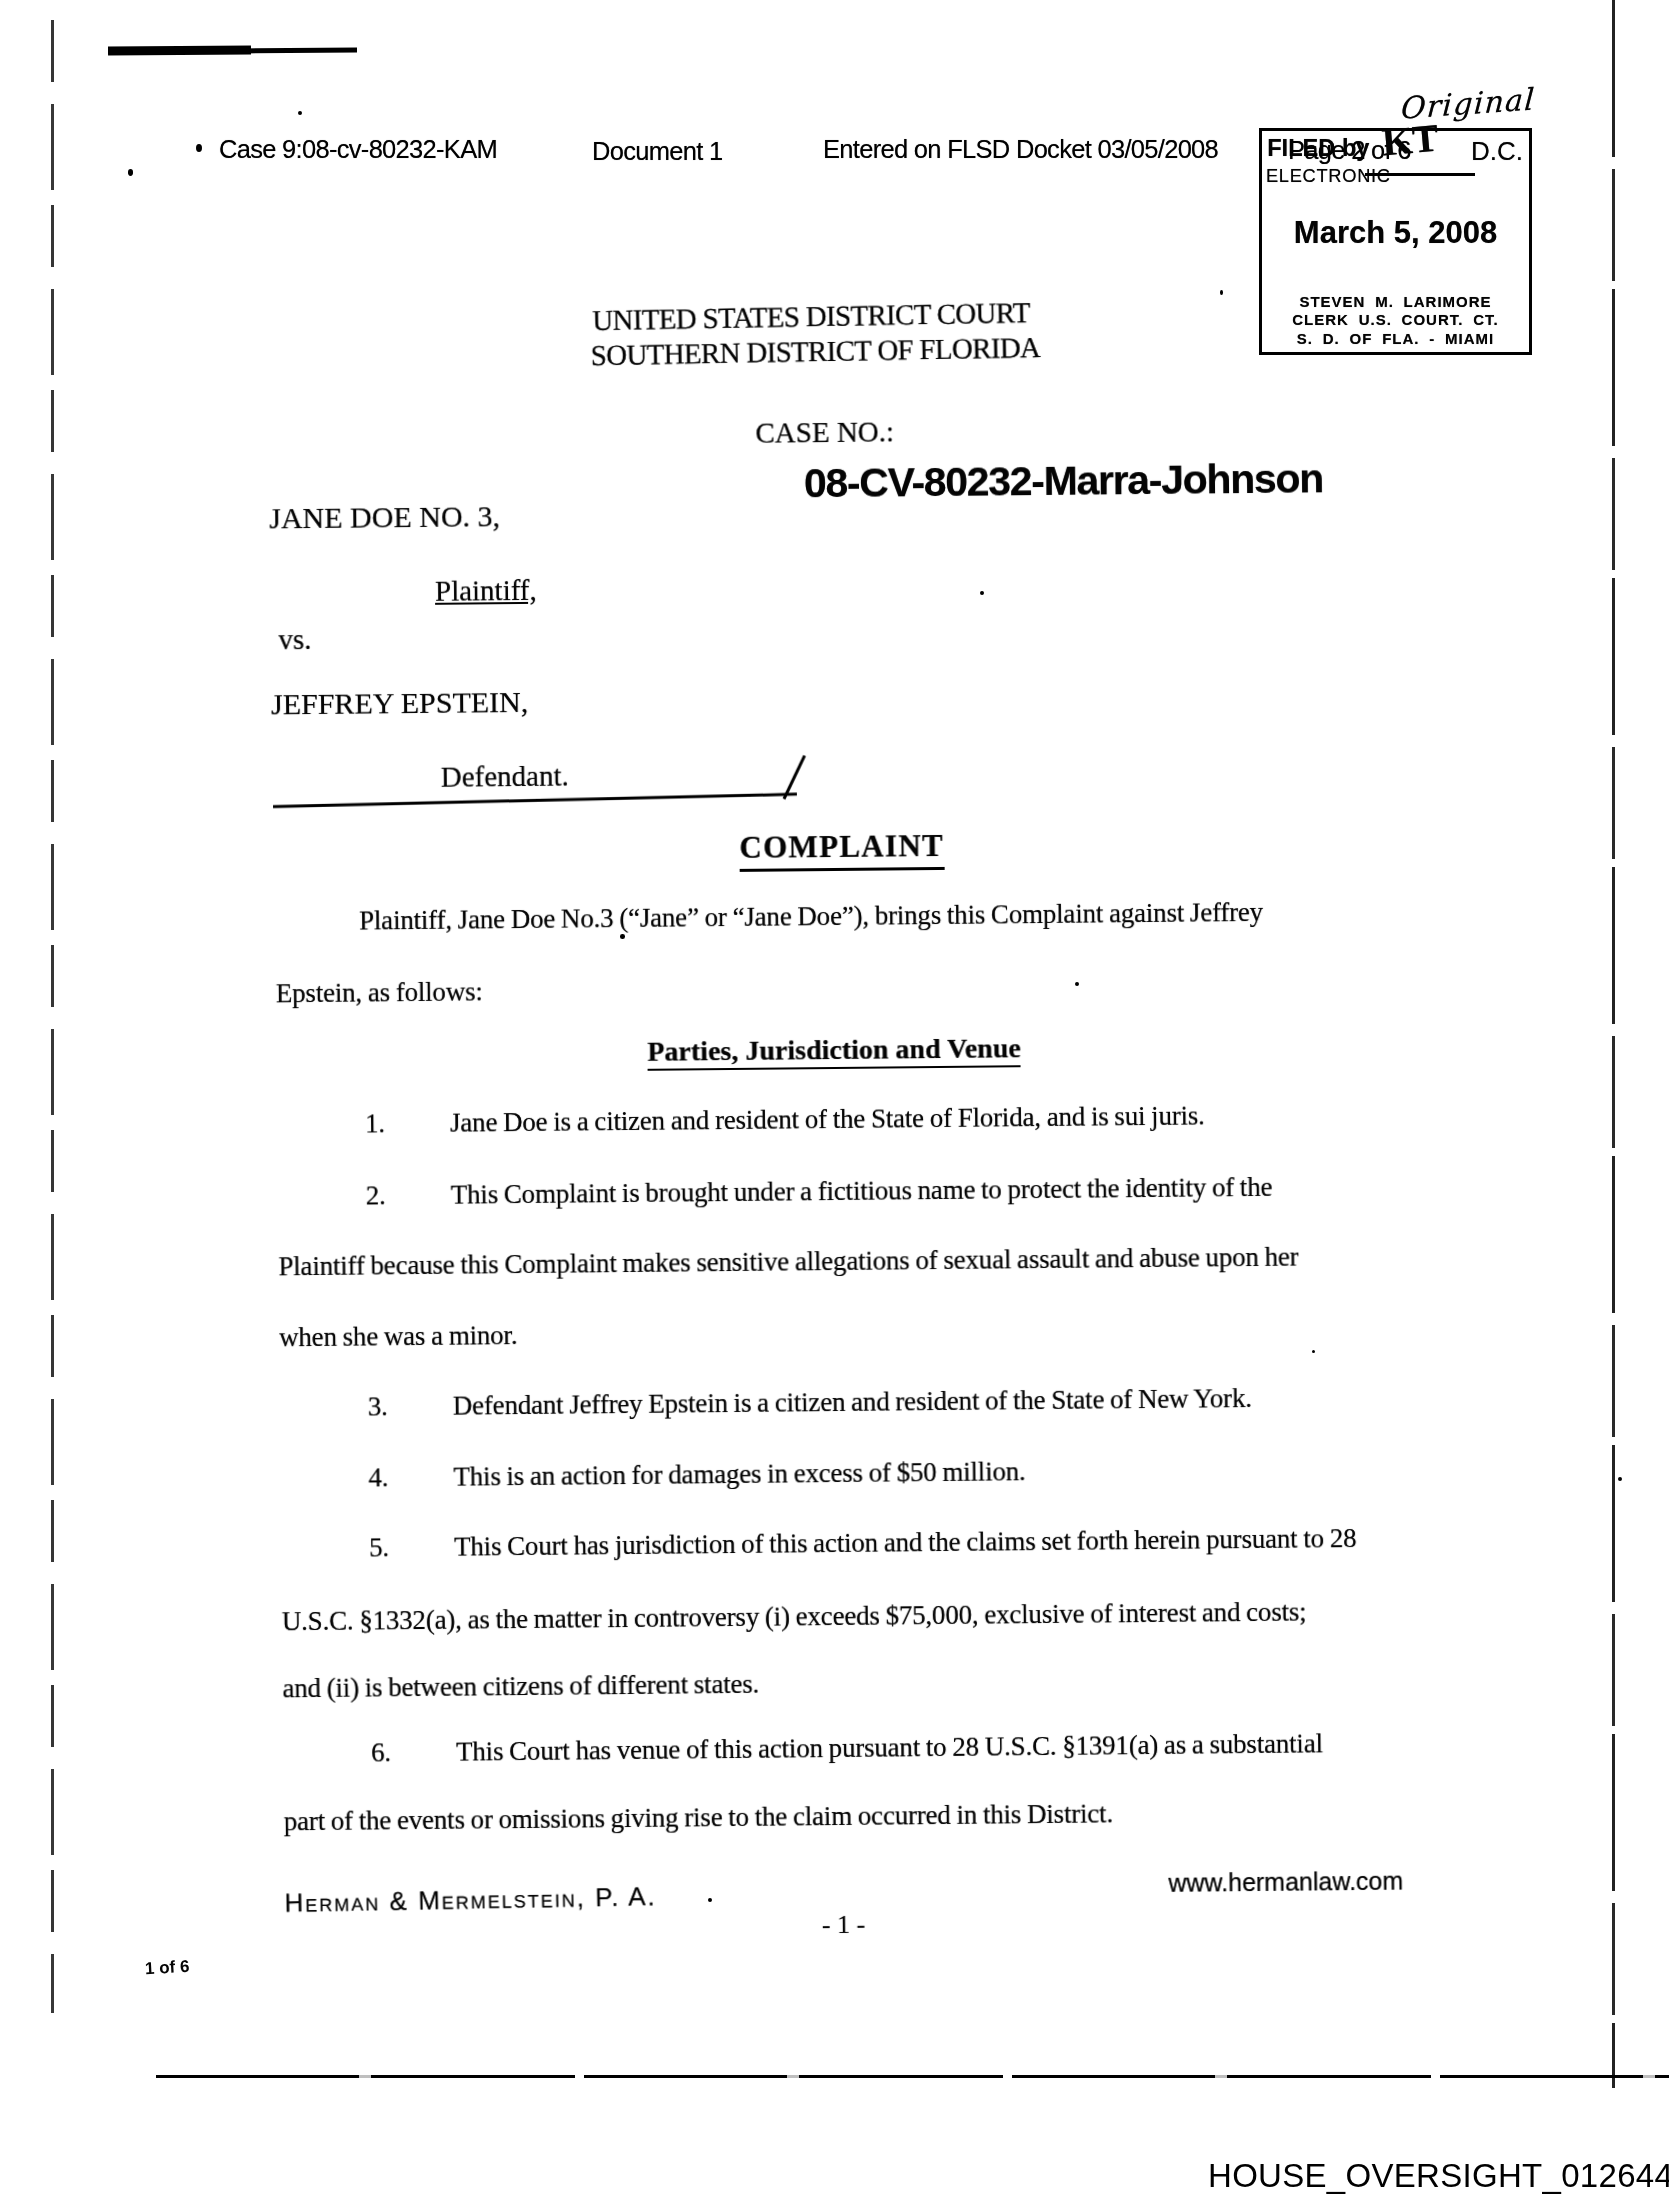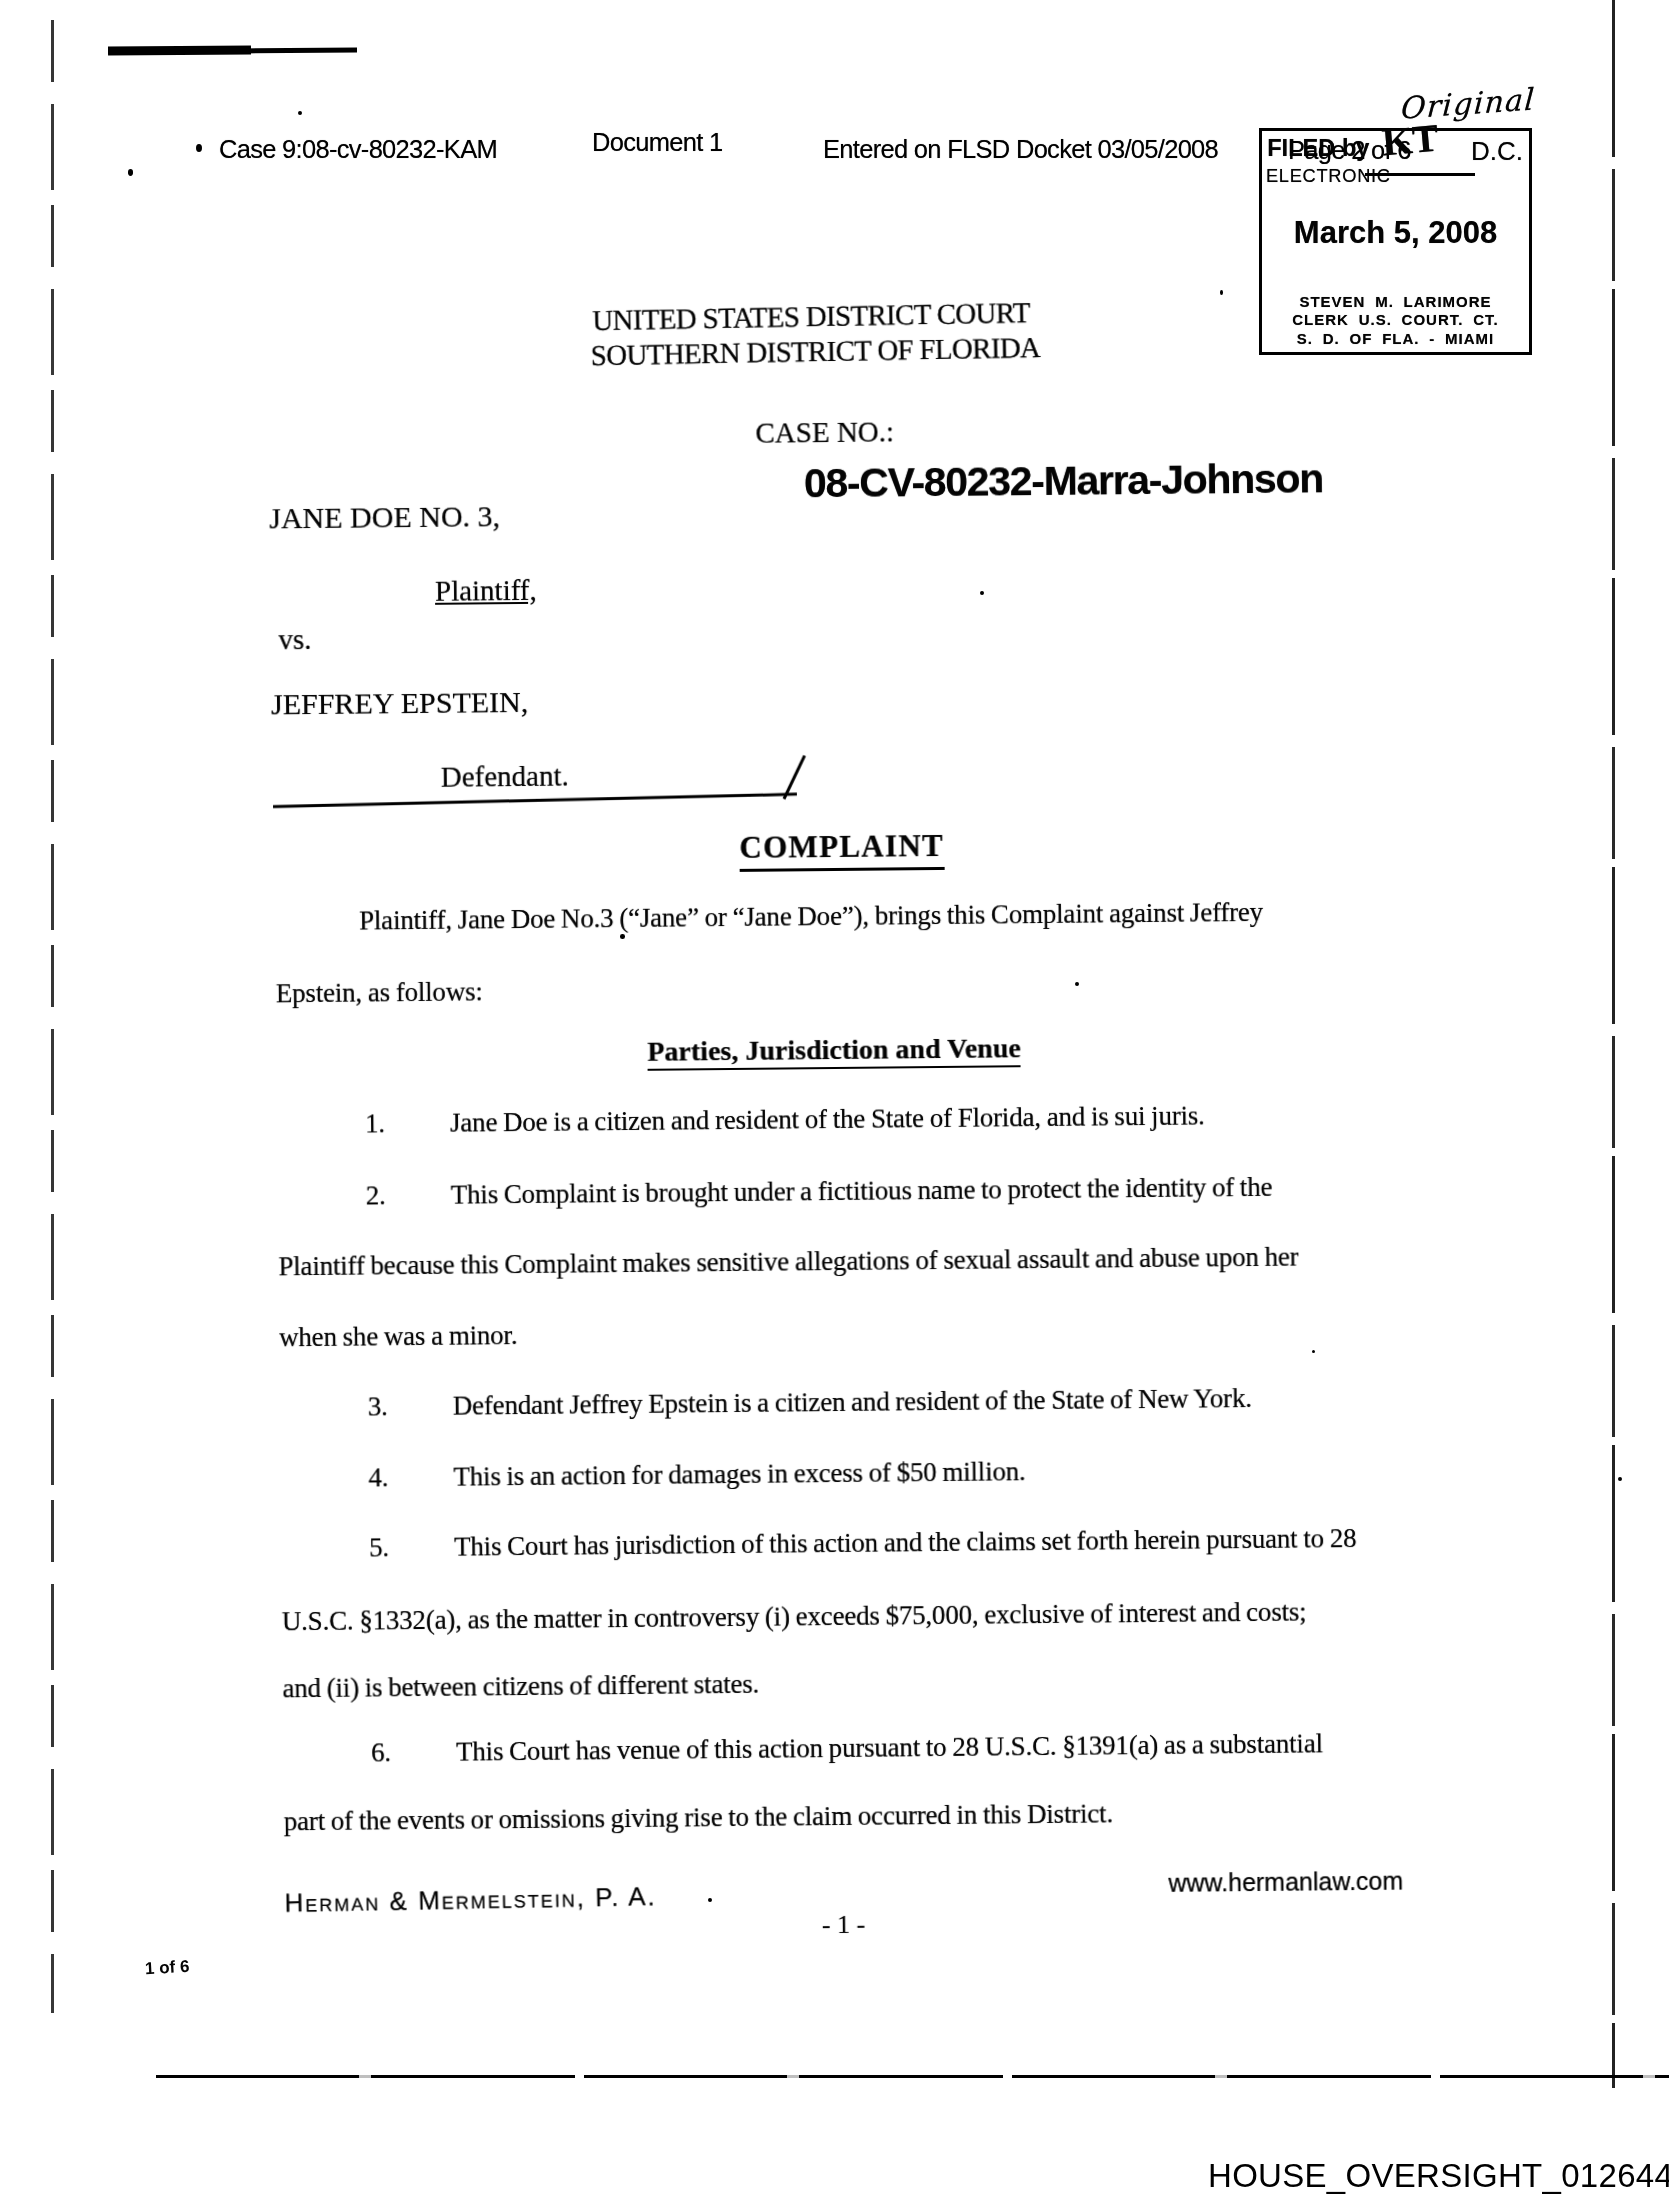--- a/index.html
+++ b/index.html
@@ -108,21 +108,21 @@
   <div class="speck" style="left:620px;top:934px;width:4.6px;height:4.6px;"></div>
   <div class="speck" style="left:980px;top:591px;width:3.9px;height:3.9px;"></div>
   <div class="speck" style="left:1075px;top:982px;width:3.9px;height:3.9px;"></div>
   <div class="speck" style="left:1618px;top:1477px;width:3.9px;height:3.9px;"></div>
   <div class="speck" style="left:1312px;top:1350px;width:3.3px;height:3.3px;"></div>
   <div class="speck" style="left:708px;top:1898px;width:3.9px;height:3.9px;"></div>
   <div class="speck" style="left:1220px;top:290px;width:3.3px;height:5.2px;"></div>
 
   <div class="scan-top">
     <span class="abs sans ecf scan-ink" style="left:219px;top:135px;">Case 9:08-cv-80232-KAM</span>
-    <span class="abs sans ecf scan-ink" style="left:592px;top:128px;">Document 1</span>
+    <span class="abs sans ecf scan-ink" style="left:592px;top:137px;">Document 1</span>
     <span class="abs sans ecf scan-ink" style="left:823px;top:135px;">Entered on FLSD Docket 03/05/2008</span>
 
     <span class="abs handwritten scan-ink">Original</span>
 
     <div class="stamp-box">
       <span class="abs sans stamp-filed scan-ink">FILED by</span>
       <span class="abs sans stamp-electronic scan-ink">ELECTRONIC</span>
       <div class="stamp-blank-line"></div>
       <span class="abs sans stamp-dc scan-ink">D.C.</span>
       <div class="stamp-date scan-ink sans">March 5, 2008</div>

